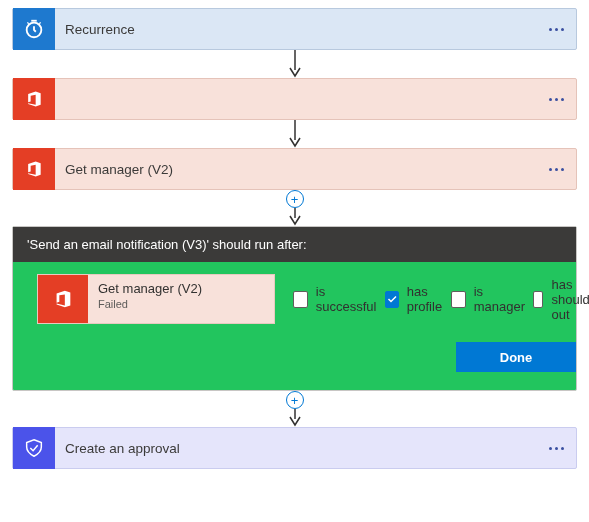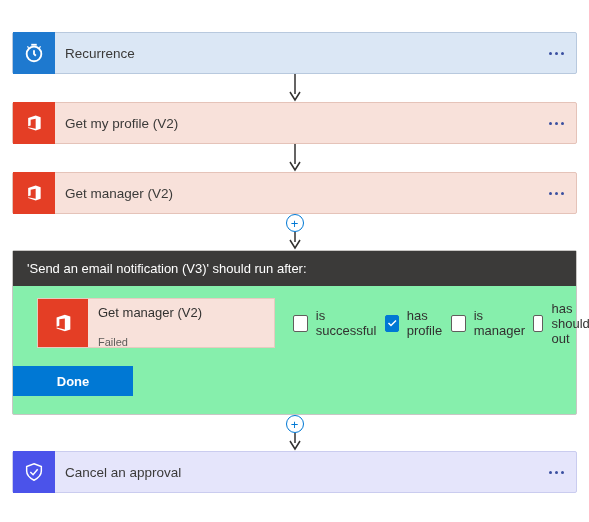--- a/index.html
+++ b/index.html
@@ -13,21 +13,21 @@
     width: 589px;
   }
   .step {
     display: flex;
     align-items: center;
     border: 1px solid #c8c6c4;
     border-radius: 2px;
     height: 42px;
     position: relative;
   }
-  .step.blue { background: #dbe7f5; border-color:#b8c9de;margin-top:24px;}
+  .step.blue { background: #dbe7f5; border-color:#b8c9de;}
   .step.pink { background: #f8e1da; border-color:#e5c3b9;}
   .step.lav  { background: #e5e5fb; border-color:#caccef;}
   .step .icon {
     width: 42px; height: 42px;
     display: flex; align-items: center; justify-content: center;
     color: #fff;
   }
   .step.blue .icon { background:#1e79cf; }
   .step.pink .icon { background:#e43e25; }
   .step.lav  .icon { background:#4b53ea; }
@@ -48,51 +48,51 @@
   .plus-btn {
     width:18px; height:18px; border-radius:50%;
     background:#fff; border:1.5px solid #0078d4;
     color:#0078d4; font-size:13px; line-height:15px;
     display:flex; align-items:center; justify-content:center;
     position:absolute; top:0; cursor:pointer;
   }
   .runafter-panel {
     border:1px solid #c8c6c4;
     border-radius:2px;
-    background:#86efac;
+    background:#22c55e;
   }
   .ra-head {
     background:#3b3a39; color:#fff;
     padding:10px 14px; font-size:13px;
   }
   .ra-body {
     padding:12px 24px 8px 24px;
     display:flex; gap:18px;
   }
   .pred-card {
     flex:0 0 238px;
     display:flex;
     background:#f8e1da;
     border:1px solid #e7cac0;
     height:50px;
   }
   .pred-card .icon { width:50px; background:#e43e25; display:flex;align-items:center;justify-content:center; }
   .pred-info { padding:6px 10px; }
   .pred-info .t { font-size:13px; color:#323130; }
-  .pred-info .s { font-size:11px; color:#5e5c5a; margin-top:16px;}
+  .pred-info .s { font-size:11px; color:#5e5c5a; margin-top:2px;}
   .checks { flex:1; display:flex; flex-direction:row; gap:6px; }
   .chk { display:flex; align-items:center; gap:8px; font-size:13px; }
   .chk .box {
     width:17px; height:17px; border:1.2px solid #605e5c; border-radius:2px;
     display:flex; align-items:center; justify-content:center;
     background:#fff;
   }
   .chk.on .box { background:#0078d4; border-color:#0078d4; color:#fff; }
   .btn-row {
-    display:flex; gap:16px; justify-content:flex-start;
+    display:flex; gap:16px; justify-content:flex-end;
     padding:10px 0 18px 0;
   }
   .btn {
     width:120px; height:30px;
     background:#0078d4; color:#fff; border:none;
     font-size:13px; font-weight:600; cursor:pointer;
   }
 </style>
 </head>
 <body>
@@ -121,21 +121,20 @@
       <path d="M5 18 L10 26 L15 18" fill="none" stroke="#323130" stroke-width="1.5"></path>
     </svg>
 </div>
 
 <div class="step pink">
   <div class="icon">
     <svg width="20" height="22" viewBox="0 0 24 24">
         <path fill="#fff" d="M14 3l-9 3v10l3-1V8l6-1v12l-9-2v1l9 3 6-2V5z"></path>
       </svg>
   </div>
-  <div class="title">Get my profile (V2)</div>
   <div class="more">
     <span class="dot"></span>
       <span class="dot"></span>
       <span class="dot"></span>
   </div>
 </div>
 
 <div class="arrow-wrap short">
   <svg width="20" height="28">
       <line x1="10" y1="0" x2="10" y2="20" stroke="#323130" stroke-width="1.5"></line>
@@ -215,19 +214,19 @@
     </svg>
 </div>
 
 <div class="step lav">
   <div class="icon">
     <svg width="22" height="22" viewBox="0 0 24 24" fill="none" stroke="#fff" stroke-width="1.6">
       <path d="M12 3l8 3v5c0 5-4 8-8 10-4-2-8-5-8-10V6z"></path>
         <path d="M8 12l3 3 5-6"></path>
     </svg>
   </div>
-  <div class="title">Cancel an approval</div>
+  <div class="title">Create an approval</div>
   <div class="more">
     <span class="dot"></span>
       <span class="dot"></span>
       <span class="dot"></span>
   </div>
 </div>
 
 </body></html>

